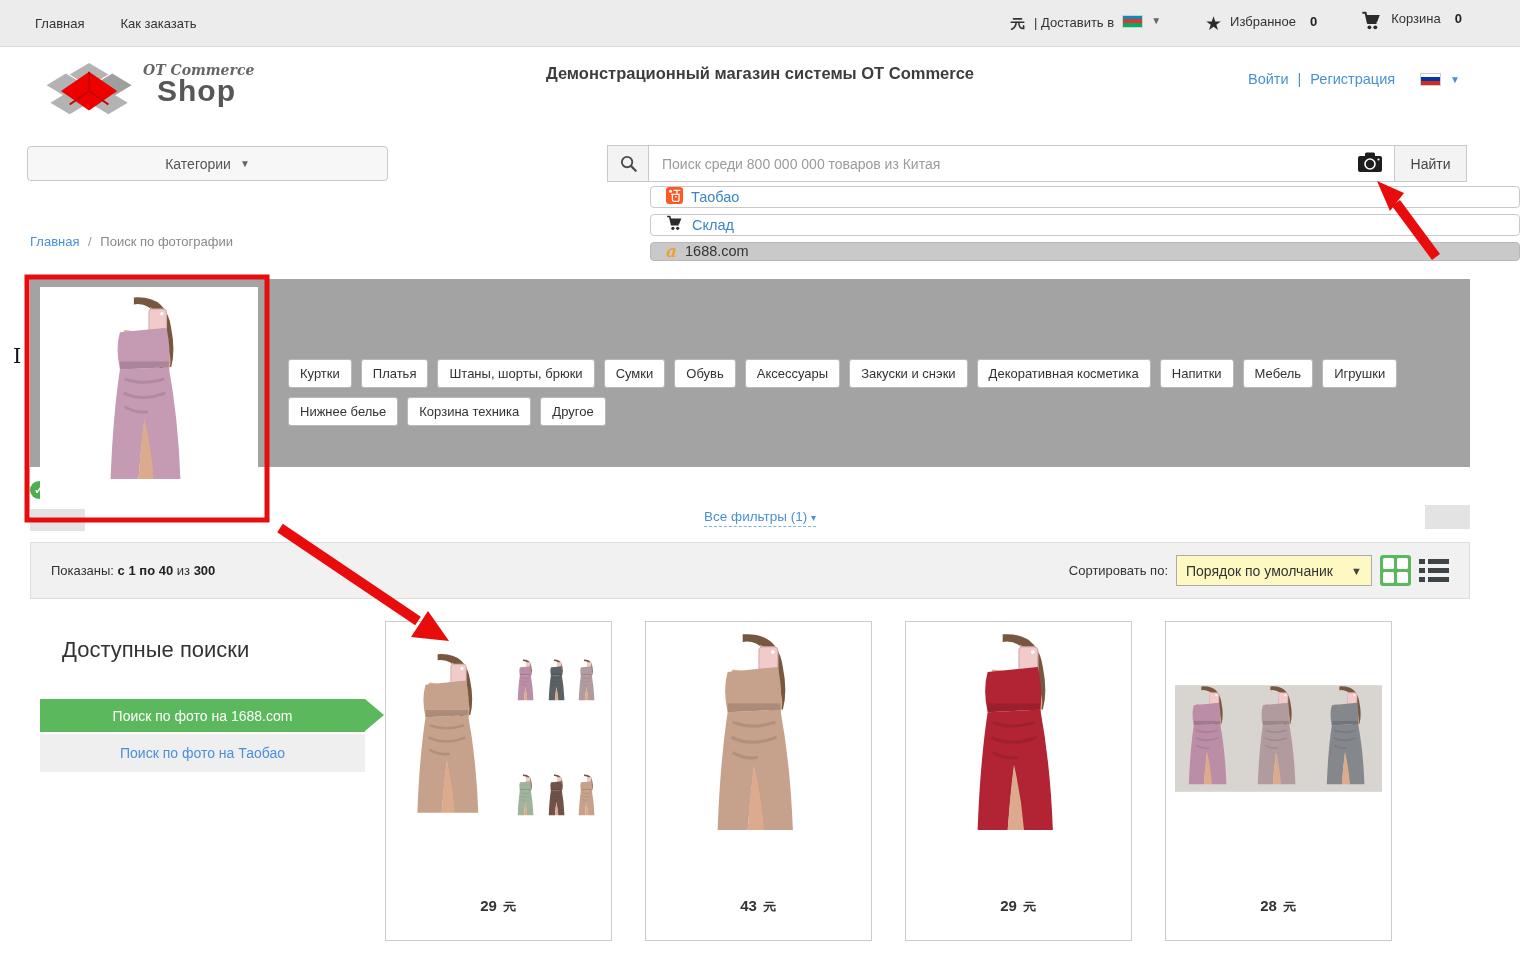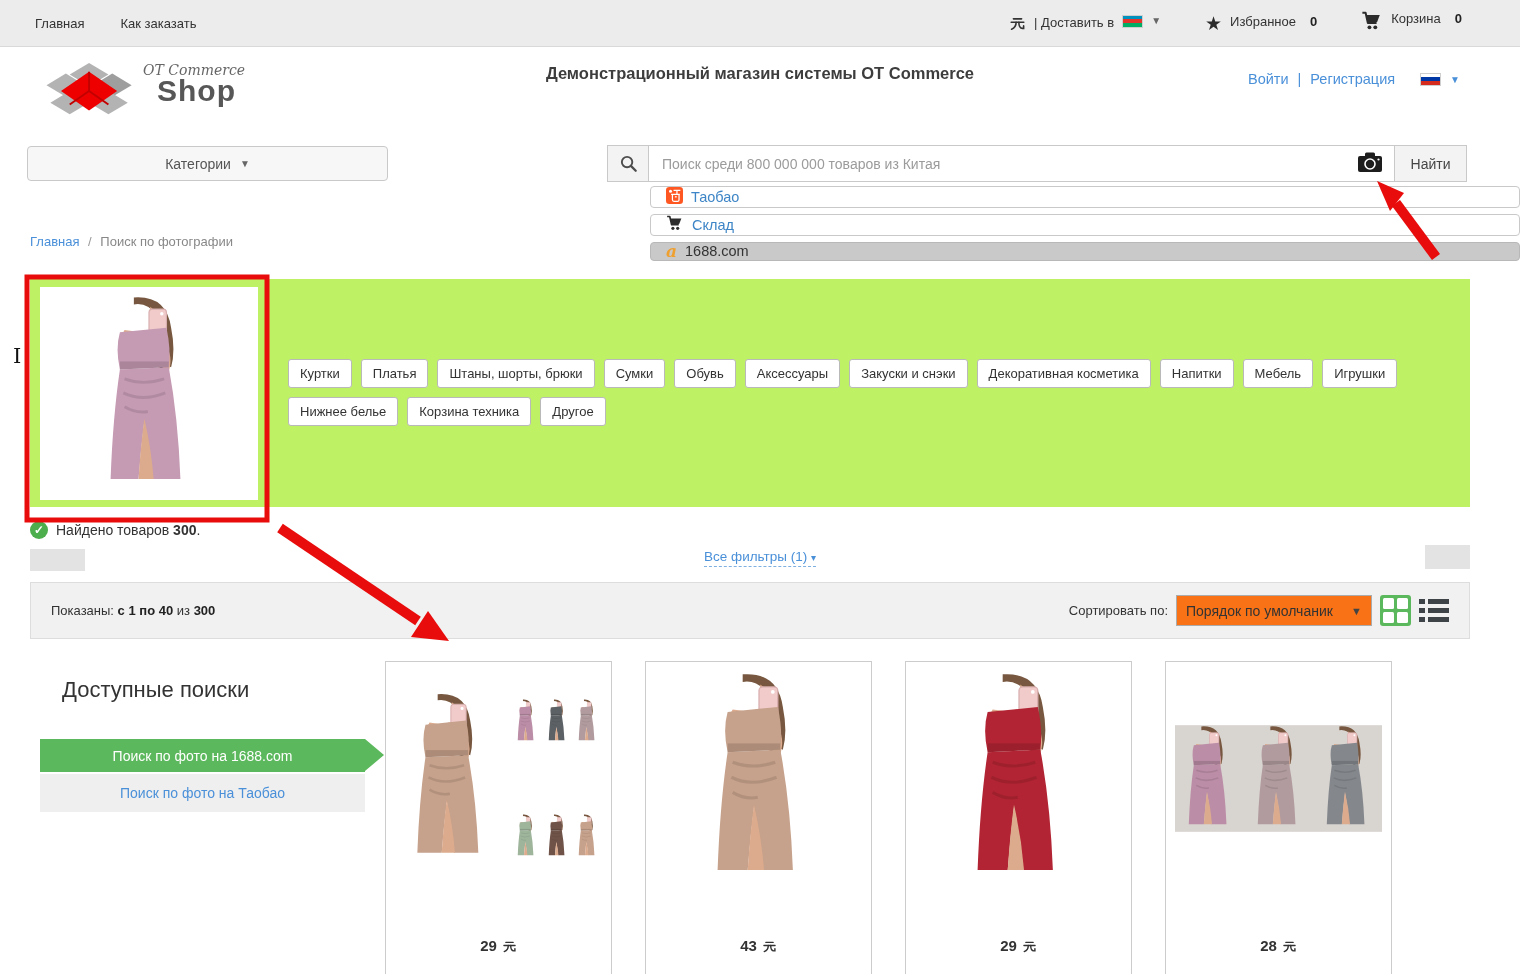--- a/index.html
+++ b/index.html
@@ -16,21 +16,21 @@
   .count { font-weight:bold; margin-left:6px; color:#222; }
   .flag { width:21px; height:13px; border:1px solid #cfcfcf; display:inline-flex; flex-direction:column; }
   .flag div { flex:1; }
   .caret { font-size:10px; color:#666; }
   .star { font-size:19px; color:#2b2b2b; line-height:1; }
 
   
   .header { height:98px; position:relative; }
   .logo { position:absolute; left:45px; top:15px; display:flex; align-items:flex-start; cursor:pointer; }
   .logo-text { margin-left:6px; }
-  .logo-line1 { font-family:"DejaVu Serif","Liberation Serif",serif; font-style:italic; font-weight:normal; font-size:14px; color:#666; }
+  .logo-line1 { font-family:"DejaVu Serif","Liberation Serif",serif; font-style:italic; font-weight:bold; font-size:14px; color:#666; }
   .logo-line2 { font-weight:bold; font-size:30px; color:#575757; margin:-4px 0 0 14px; letter-spacing:1px; }
   .header-title { position:absolute; left:0; right:0; top:17px; text-align:center; font-weight:bold; font-size:16.5px; color:#3d3d3d; }
   .header-right { position:absolute; right:60px; top:24px; display:flex; align-items:center; gap:9px; font-size:14.5px; }
   .blue-link { color:#4a90d9; cursor:pointer; }
   .lg-div { color:#4a90d9; }
 
   
   .searchrow { position:relative; height:37px; }
   .cat-btn { position:absolute; left:27px; top:1px; width:361px; height:35px; background:#f7f7f7; border:1px solid #c9c9c9; border-radius:4px; display:flex; align-items:center; justify-content:center; gap:9px; font-size:14px; color:#555; cursor:pointer; }
   .search-group { position:absolute; left:607px; right:53px; top:0; height:37px; display:flex; }
@@ -46,41 +46,41 @@
   .stab { display:flex; align-items:center; gap:8px; padding:0 15px; background:#fff; border:1px solid #c9c9c9; border-radius:4px; font-size:14.5px; color:#3d85c6; cursor:pointer; }
   .stab.active { background:#c9c9c9; border-color:#b8b8b8; color:#333; }
   .a1688 { font-family:"DejaVu Serif","Liberation Serif",serif; font-style:italic; font-weight:bold; font-size:17px; color:#efa02f; line-height:1; }
 
   
   .breadcrumb { margin:15px 0 0 30px; font-size:13px; }
   .bc-sep { color:#999; margin:0 5px; }
   .bc-cur { color:#888; }
 
   
-  .panel { margin:30px 50px 0 30px; height:228px; background:#bef264; position:relative; }
+  .panel { margin:30px 50px 0 30px; height:188px; background:#a3a3a3; position:relative; }
   .thumb-box { position:absolute; left:10px; top:8px; width:218px; height:213px; background:#fff; display:flex; align-items:center; justify-content:center; }
   .thumb-box svg { width:128px; height:198px; }
   .chips { position:absolute; left:258px; right:20px; top:80px; display:flex; flex-wrap:wrap; gap:9px; }
   .chip { background:#fff; border:1px solid #b9b9b9; border-radius:3px; padding:6px 11px; font-size:13px; color:#333; cursor:pointer; }
 
   
   .found { margin:14px 0 0 30px; display:flex; align-items:center; gap:8px; font-size:14px; }
   .check { width:18px; height:18px; border-radius:50%; background:#4cae4c; color:#fff; font-size:12px; font-weight:bold; display:flex; align-items:center; justify-content:center; }
   .filterrow { position:relative; height:30px; margin-top:4px; }
   .grayrect-l { position:absolute; left:30px; top:6px; width:55px; height:22px; background:#e3e3e3; }
   .grayrect-r { position:absolute; right:50px; top:2px; width:45px; height:24px; background:#e3e3e3; }
   .allfilters-wrap { position:absolute; left:0; right:0; top:4px; text-align:center; }
   .allfilters { color:#4a90d9; font-size:13.5px; border-bottom:1px dashed #7fb0e2; padding-bottom:2px; cursor:pointer; }
   .allfilters .caret { color:#4a90d9; }
 
   
   .toolbar { margin:9px 50px 0 30px; height:57px; background:#f1f1f1; border:1px solid #ddd; display:flex; align-items:center; padding:0 20px; font-size:13px; }
   .toolbar b { color:#222; }
   .toolbar-right { margin-left:auto; display:flex; align-items:center; gap:8px; }
-  .sort-select { width:196px; height:31px; background:#f97316; border:1px solid #ababab; display:flex; align-items:center; justify-content:space-between; padding:0 9px; font-size:14px; color:#333; cursor:pointer; }
+  .sort-select { width:196px; height:31px; background:#fef9c3; border:1px solid #ababab; display:flex; align-items:center; justify-content:space-between; padding:0 9px; font-size:14px; color:#333; cursor:pointer; }
   .sort-select .caret { font-size:11px; color:#444; }
   .view-grid { width:31px; height:31px; background:#5cb85c; border-radius:3px; display:grid; grid-template-columns:11px 11px; grid-template-rows:11px 11px; gap:3px; place-content:center; cursor:pointer; }
   .view-grid div { background:#fff; border-radius:1.5px; }
   .view-list { width:30px; height:27px; display:flex; flex-direction:column; justify-content:center; gap:3.5px; cursor:pointer; }
   .vl-row { display:flex; gap:3px; }
   .vl-row i { display:block; height:5.5px; background:#3e4347; }
   .vl-sq { width:6px; }
   .vl-bar { flex:1; }
 
   

